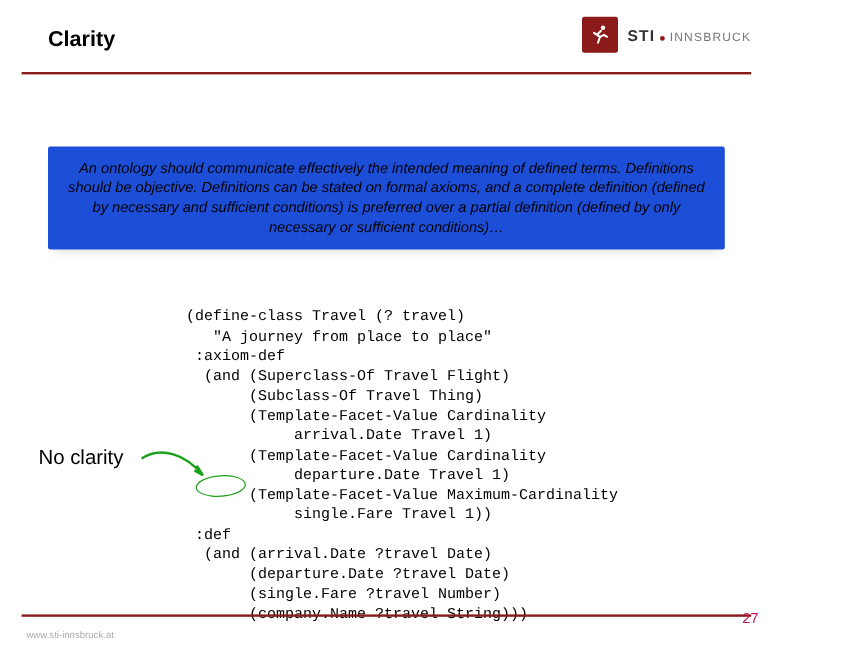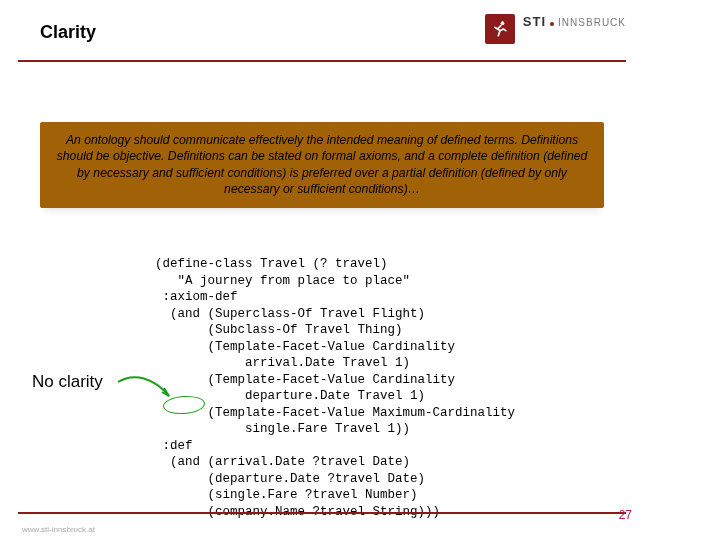--- a/index.html
+++ b/index.html
@@ -1,30 +1,30 @@
 <!DOCTYPE html>
 <html><head>
 <meta charset="utf-8">
 <style>
   * { box-sizing: border-box; margin: 0; padding: 0; }
   html, body { width: 720px; height: 540px; background: #fff; font-family: Arial, Helvetica, sans-serif; color: #000; }
   .slide { position: relative; width: 644px; height: 540px; }
   .header { position: relative; height: 60px; }
   .title { position: absolute; left: 40px; top: 22px; font-size: 18px; font-weight: bold; color: #000; }
-  .logo-wrap { position: absolute; right: 18px; top: 14px; display: flex; gap: 8px; }
+  .logo-wrap { position: absolute; right: 18px; top: 14px; display: flex; align-items: center; gap: 8px; }
   .logo-mark { width: 30px; height: 30px; background: #8b1a1a; border-radius: 2px; display: flex; align-items: center; justify-content: center; }
   .logo-mark svg { width: 20px; height: 20px; }
   .logo-text { display: flex; align-items: baseline; gap: 3px; }
   .logo-sti { font-size: 13px; font-weight: bold; color: #333; letter-spacing: 1px; }
   .logo-dot { width: 4px; height: 4px; background: #8b1a1a; border-radius: 50%; display: inline-block; margin: 0 1px; }
   .logo-inns { font-size: 10px; color: #777; letter-spacing: 1px; }
   .hr-top { position: absolute; left: 18px; right: 18px; top: 60px; height: 2px; background: #8b1a1a; }
   .intro-box {
     position: absolute; left: 40px; right: 40px; top: 122px;
-    background: #a16207; padding: 10px 14px;
+    background: #1d4ed8; padding: 10px 14px;
     font-size: 12.2px; font-style: italic; text-align: center; line-height: 1.35;
     border-radius: 2px;
     box-shadow: 0 6px 8px -4px rgba(0,0,0,0.12);
   }
   .code {
     position: absolute; left: 155px; top: 238px;
     font-family: "Courier New", Courier, monospace;
     font-size: 12.5px; line-height: 1.32; white-space: pre; margin-top: 18px;
   }
   .noclarity { position: absolute; left: 32px; top: 372px; font-size: 17px; color: #000; }

